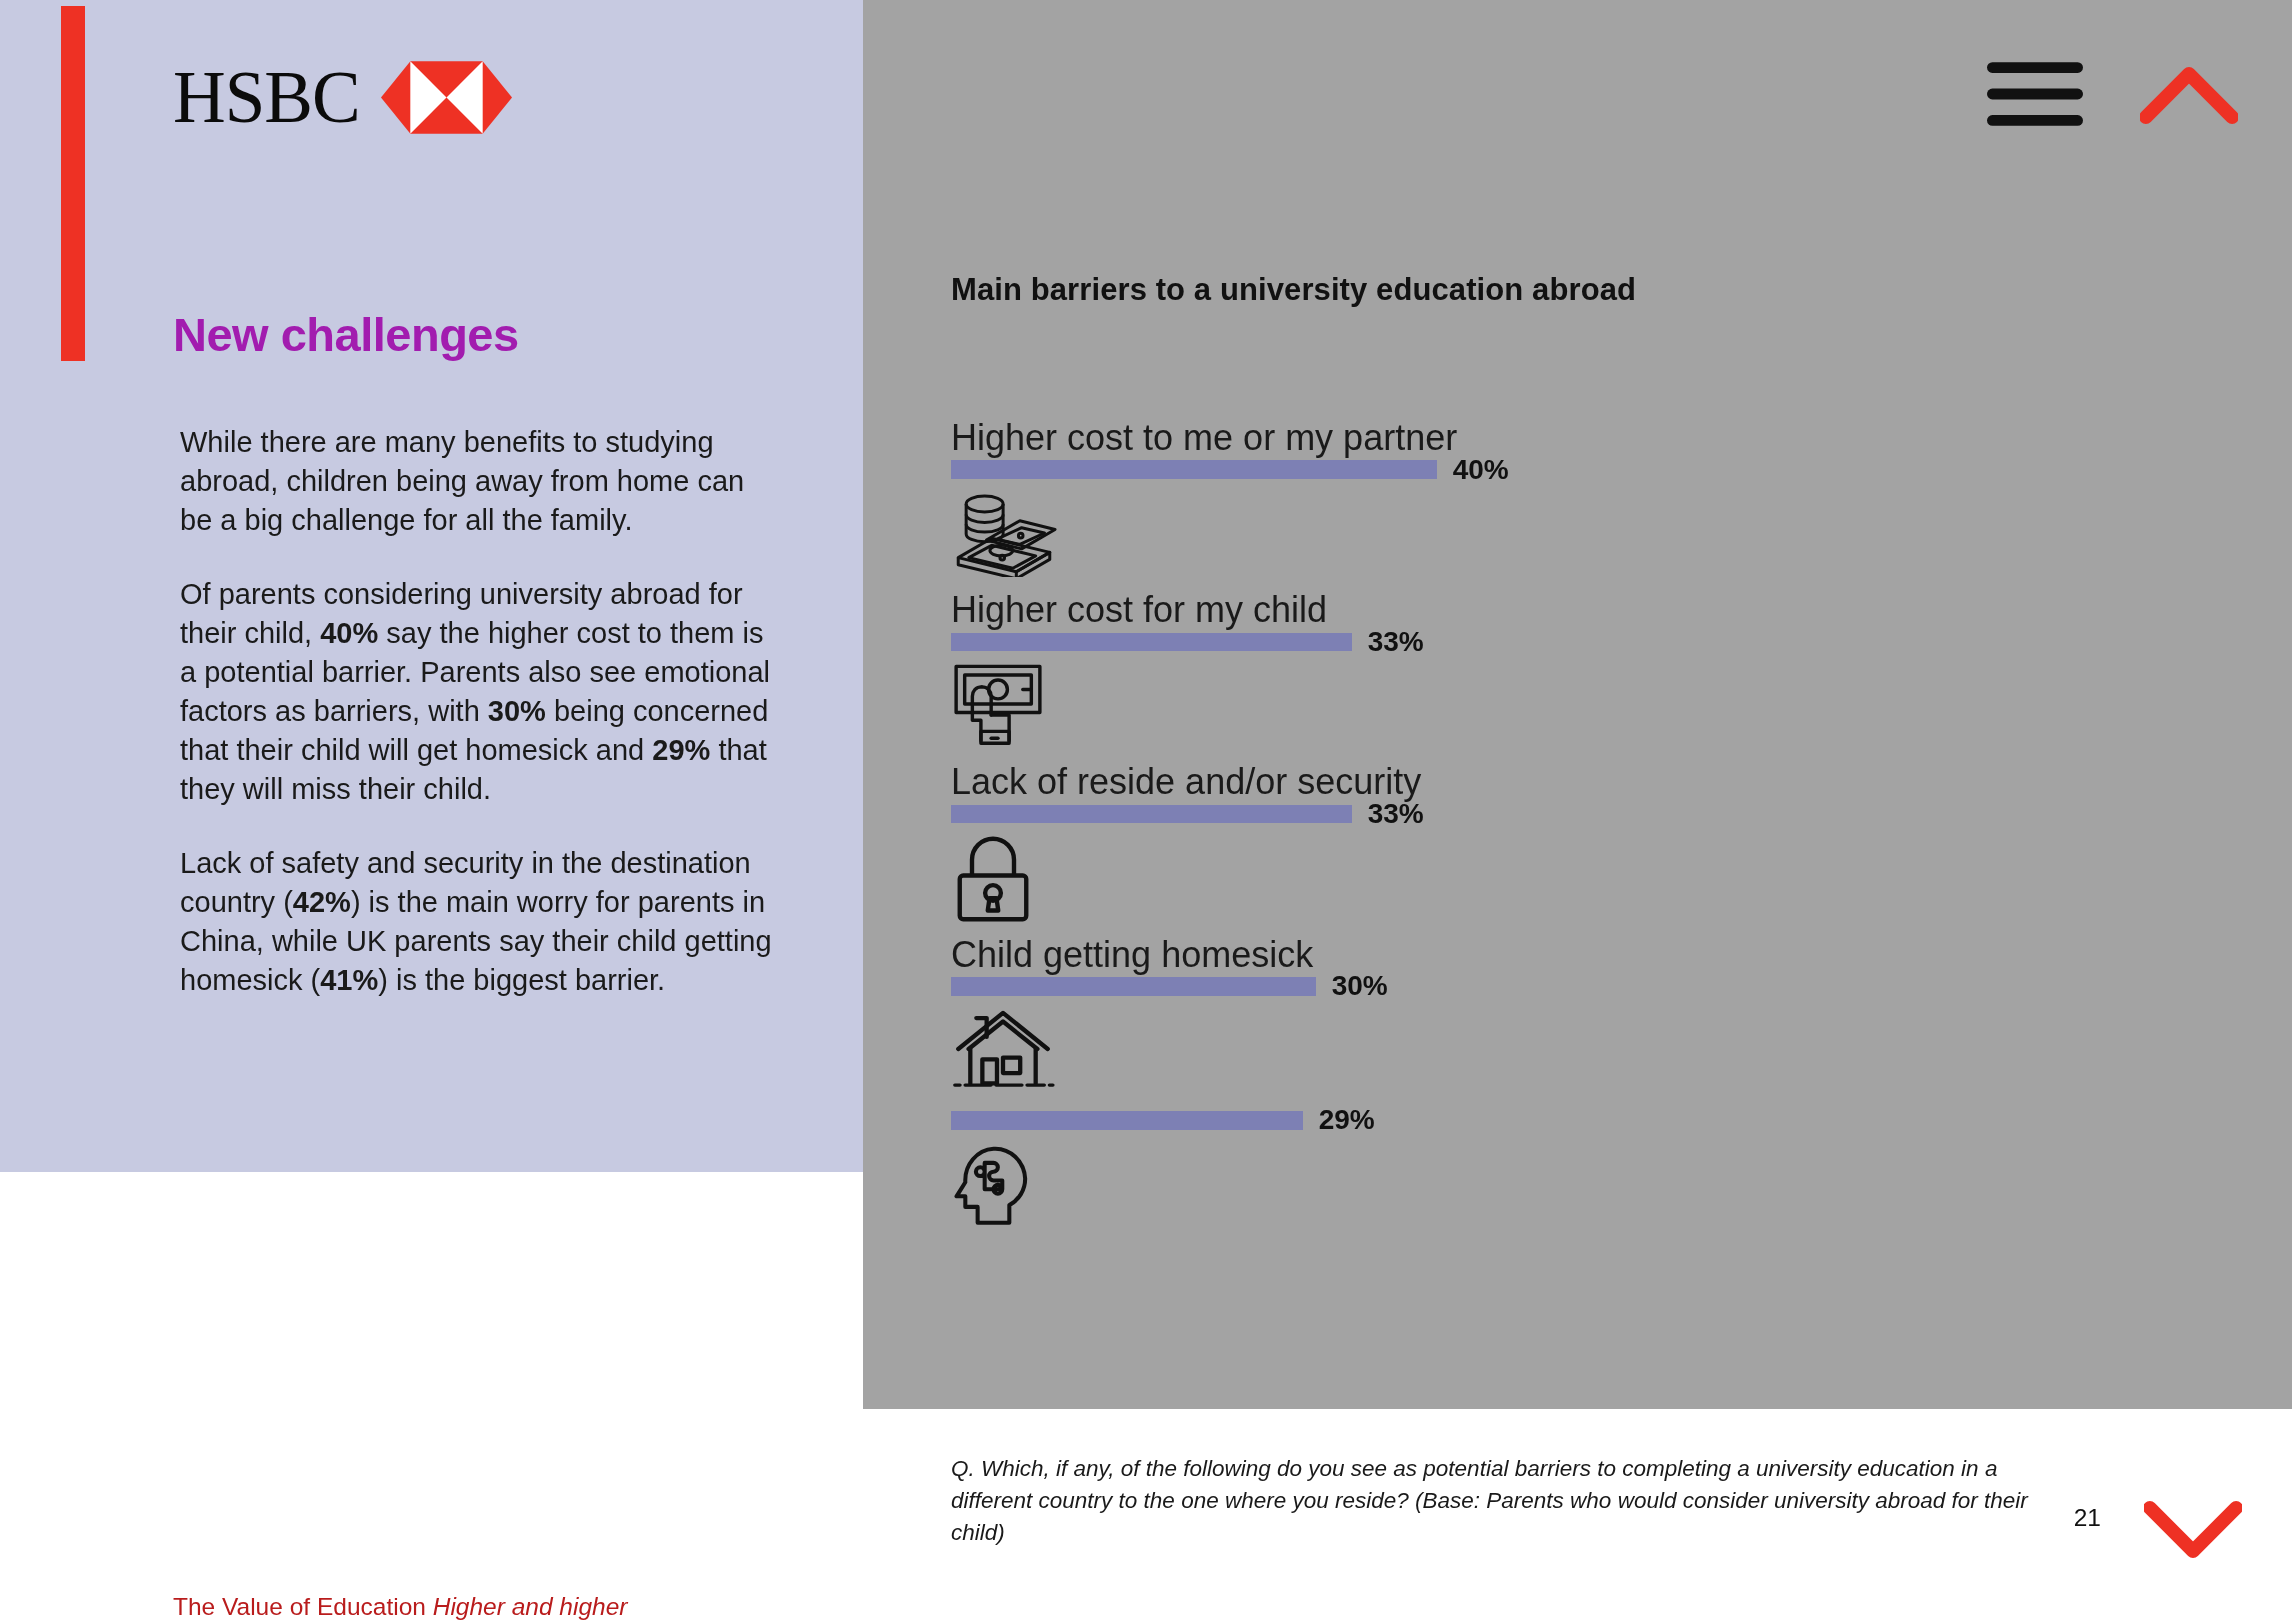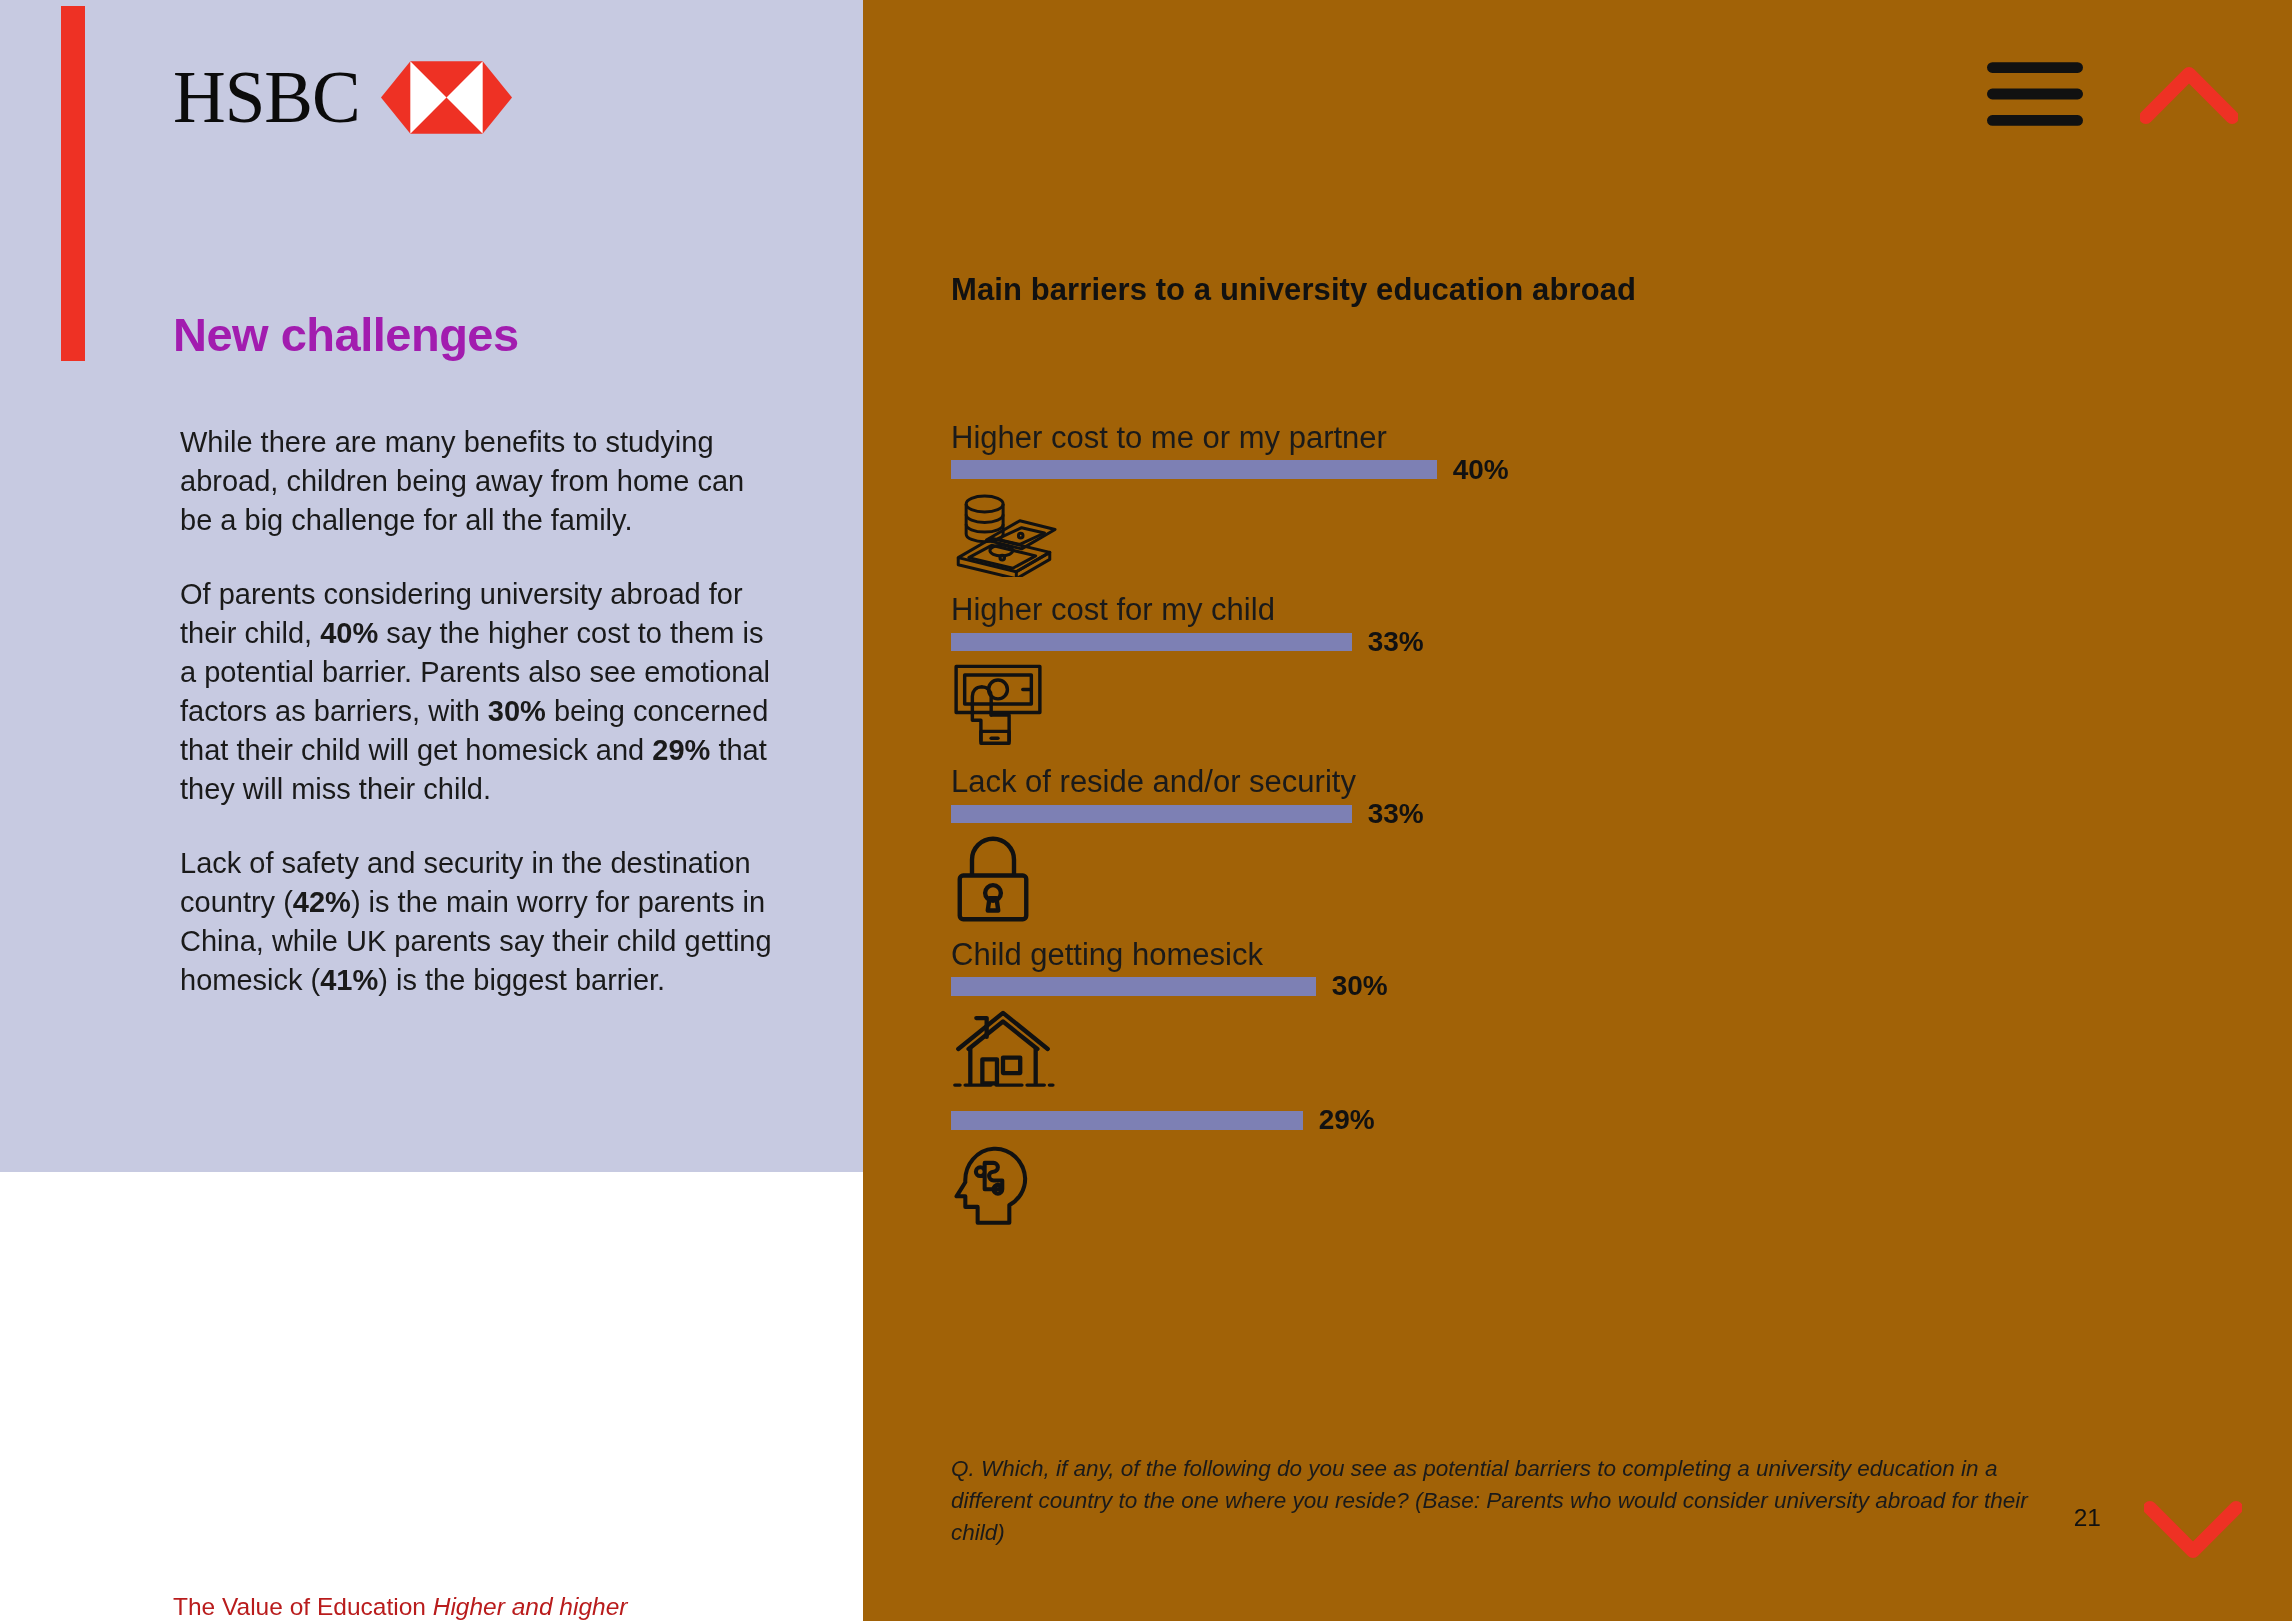--- a/index.html
+++ b/index.html
@@ -48,41 +48,41 @@
   .body-copy p{margin:0 0 35px 7px;}
   .body-copy b{font-weight:bold;}
   .sidebar-footer{
     position:absolute;left:173px;top:1593px;
     font-size:24.5px;color:#b91c1c;
   }
   .sidebar-footer i{font-style:italic;}
 
   
   .main{
-    position:relative;flex:1;height:1621px;background:#a16207;
+    position:relative;flex:1;height:1409px;background:#a3a3a3;
   }
   .topnav{
     position:absolute;right:55px;top:59px;
     display:flex;align-items:center;gap:57px;
   }
   .hamburger{width:96px;height:71px;display:block;cursor:pointer;}
   .chev-up{width:98px;height:61px;display:block;cursor:pointer;}
 
   .chart-title{
     position:absolute;left:88px;top:272px;
     font-size:31px;font-weight:bold;color:#111111;
     letter-spacing:0.1px;
   }
 
   .chart{
     position:absolute;left:88px;top:421px;width:1176px;
   }
   .bar-group{position:relative;margin-bottom:5.9px;}
   .bar-label{
-    font-size:31px;color:#1a1a1a;line-height:33px;
+    font-size:36px;color:#1a1a1a;line-height:33px;
     margin-bottom:4.9px;
   }
   .bar-row{display:flex;align-items:center;gap:15.7px;height:21.6px;}
   .bar-fill{height:18.6px;background:#7d80b4;display:block;}
   .bar-value{font-size:28px;font-weight:bold;color:#111111;line-height:28px;}
   .bar-icon{margin-top:8.8px;height:98px;display:block;}
 
   .footnote{
     position:absolute;left:88px;top:1453px;width:1098px;
     font-size:22.5px;line-height:32px;font-style:italic;color:#1a1a1a;

